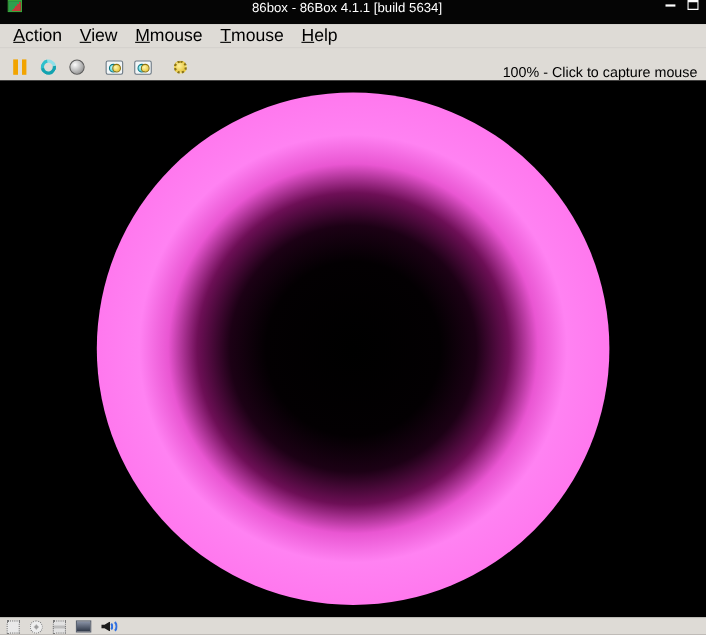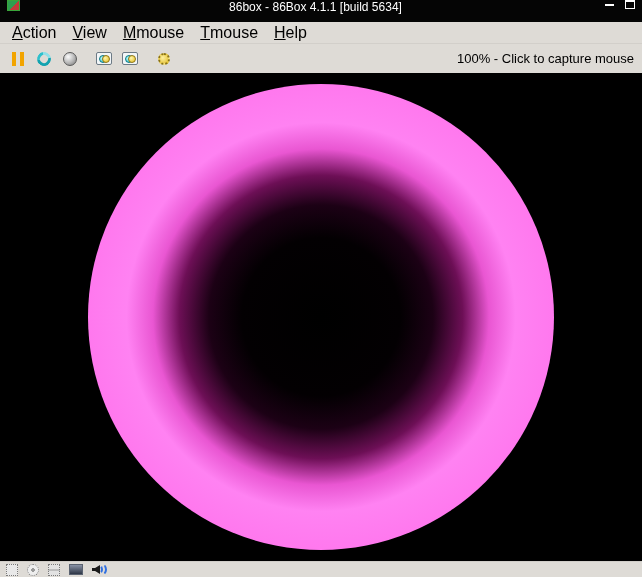--- a/index.html
+++ b/index.html
@@ -56,21 +56,21 @@
     padding: 2px 8px;
     cursor: default;
   }
   .accel { text-decoration: underline; }
 
   
   .toolbar {
     height: 29px;
     background: #dedbd6;
     display: flex;
-    align-items: center;
+    align-items: flex-end;
     padding: 0 6px;
     flex: 0 0 auto;
   }
   .tbtn {
     width: 24px; height: 24px;
     display: flex; align-items: center; justify-content: center;
     margin-right: 2px;
     border: 1px solid transparent;
   }
   .tgap { margin-left: 8px; }

